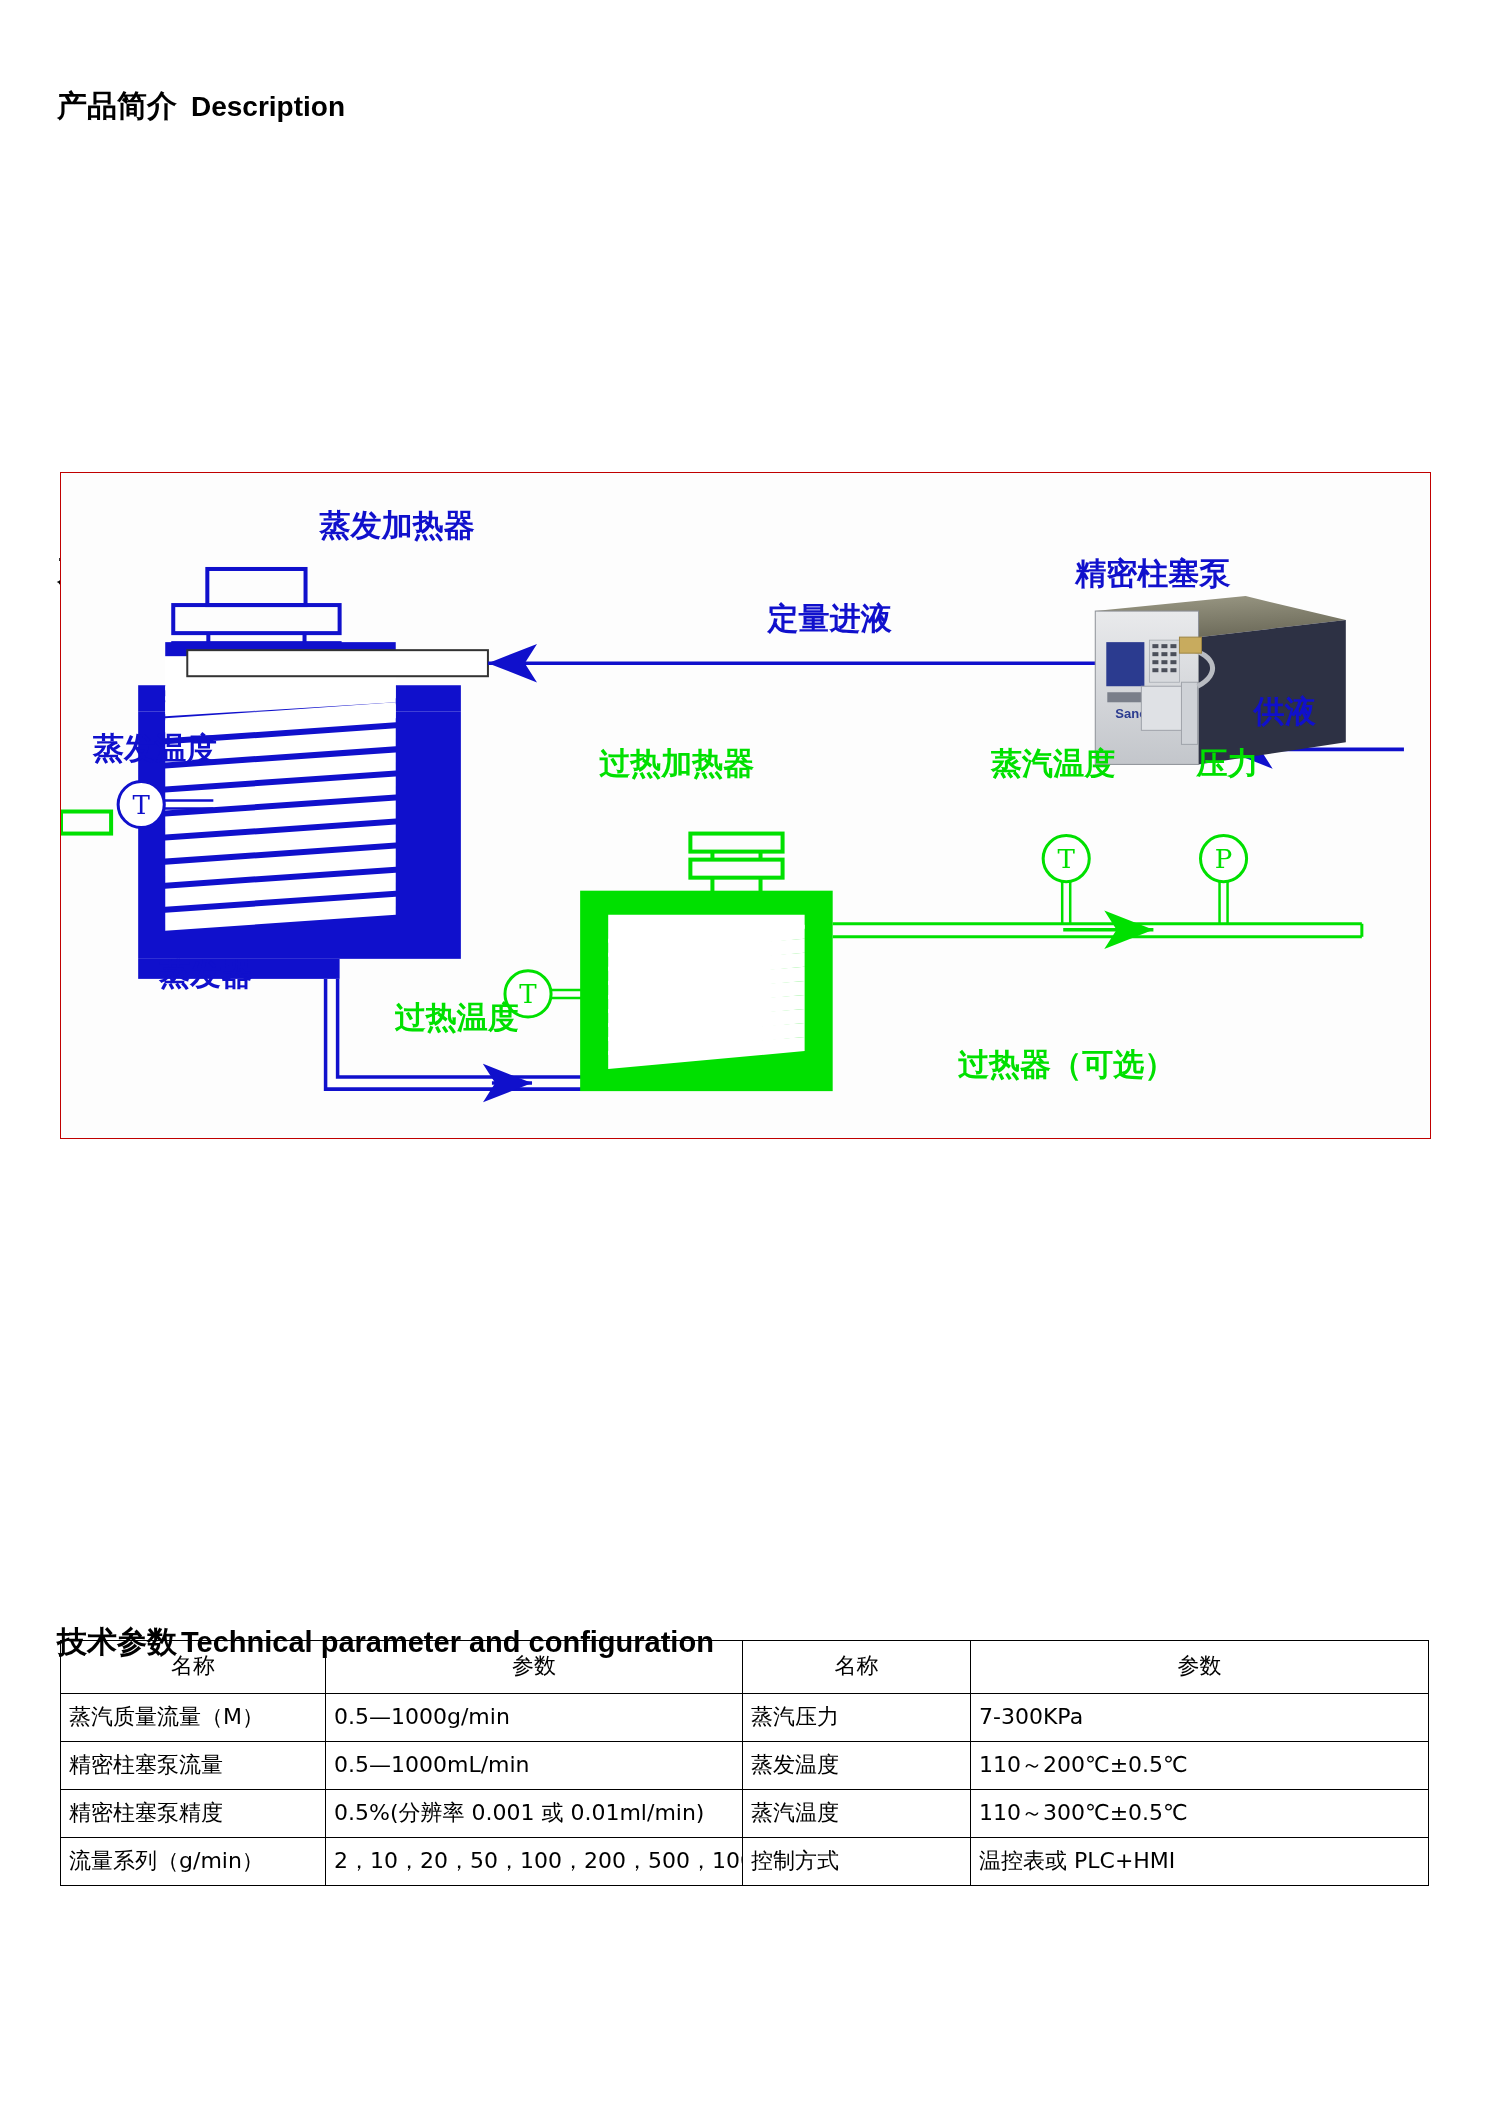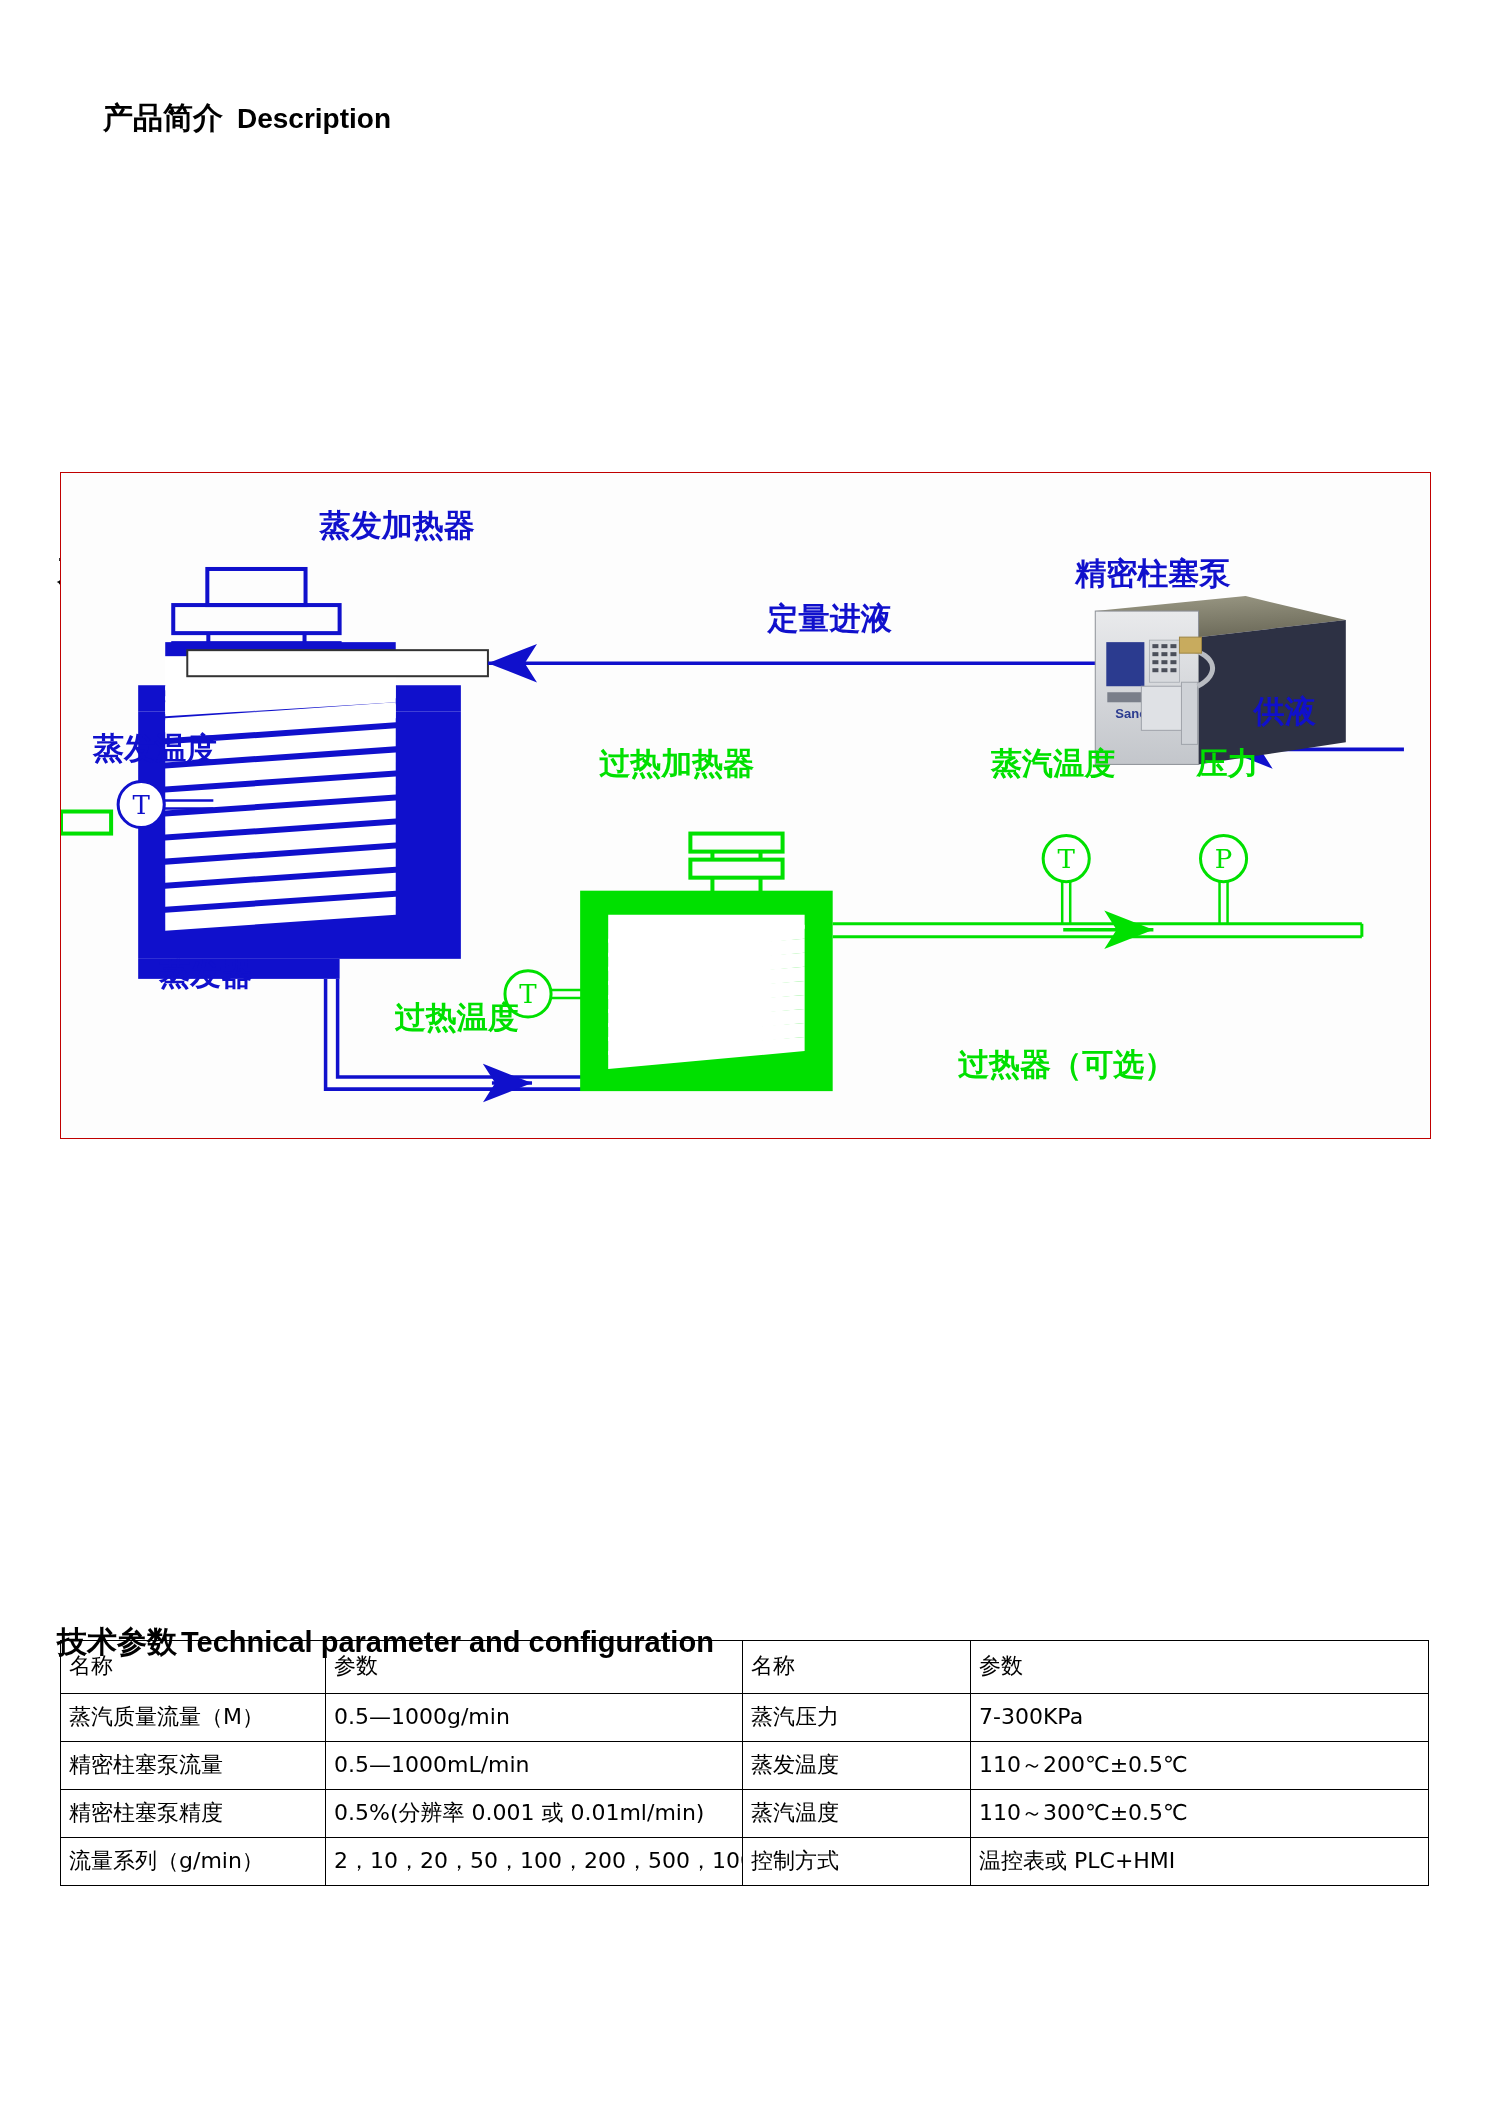--- a/index.html
+++ b/index.html
@@ -13,21 +13,21 @@
   
   .sec-heading{
     position:absolute;
     font-weight:bold;
     white-space:nowrap;
     letter-spacing:0px;
   }
   .sec-heading .cn{font-family:"DejaVu Sans",sans-serif;font-weight:bold;}
   .sec-heading .en{font-family:"Liberation Sans",sans-serif;font-weight:bold;}
 
-  #h-description{left:57px;top:98px;font-size:30px;margin-left:46px;}
+  #h-description{left:57px;top:86px;font-size:30px;}
   #h-description .en{font-size:28px;margin-left:14px;}
   #h-theory{left:57px;top:550px;font-size:30px;}
   #h-theory .en{font-size:28px;margin-left:4px;}
   #h-tech{left:57px;top:1585px;font-size:30px;margin-top:37px;}
   #h-tech .en{font-size:29px;margin-left:4px;}
 
   
   #description-body{
     position:absolute;left:57px;top:140px;width:1375px;
     font-family:"DejaVu Sans",sans-serif;
@@ -66,21 +66,21 @@
     height:37px;
     vertical-align:middle;
     line-height:1.15;
     white-space:nowrap;
     overflow:hidden;
   }
   #spec-table col.c1{width:265px;}
   #spec-table col.c2{width:417px;}
   #spec-table col.c3{width:228px;}
   #spec-table col.c4{width:458px;}
-  #spec-table tr.head td{height:42px;}
+  #spec-table tr.head td{height:42px;text-align:center;}
 </style>
 </head>
 <body>
 
 <div class="page">
 
   <div class="sec-heading" id="h-description">
     <span class="cn">产品简介</span><span class="en">Description</span>
   </div>
 

